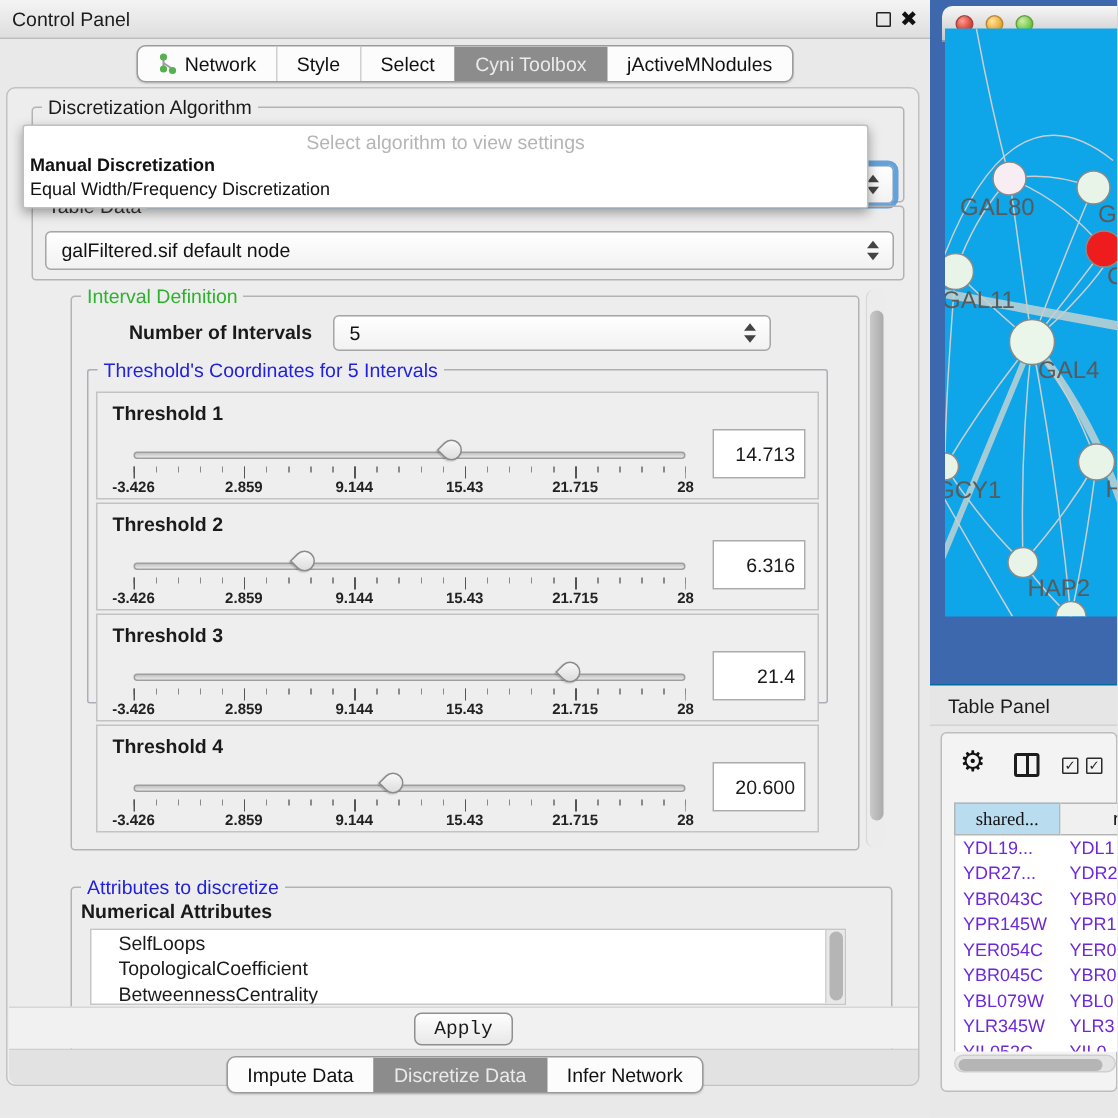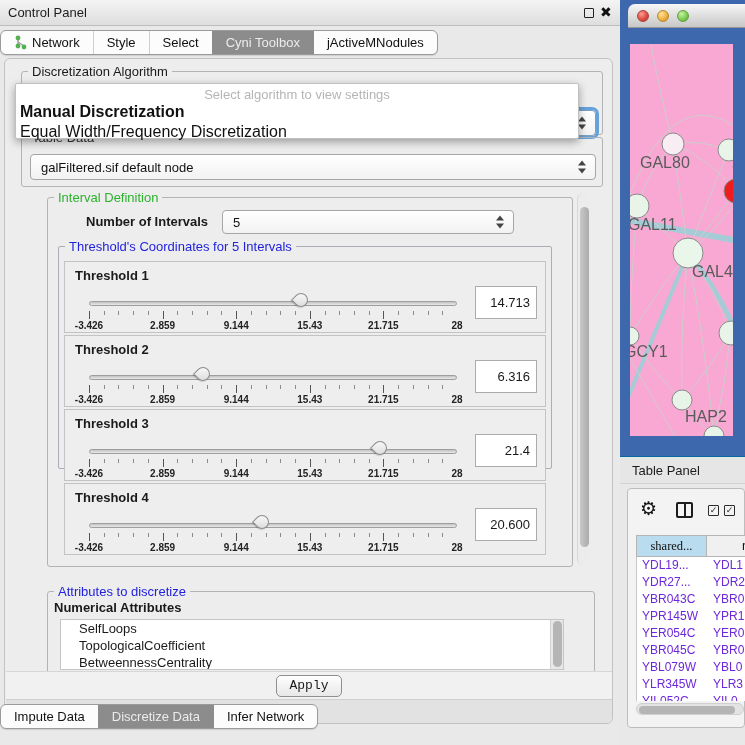--- a/index.html
+++ b/index.html
@@ -8,21 +8,21 @@
 
   
   .left { position:absolute; left:0; top:0; width:620px; height:745px; background:#e9e9e9; }
 
   .titlebar { position:absolute; left:0; top:0; width:620px; height:26px;
     background:linear-gradient(#f4f4f4,#dedede); border-bottom:1px solid #bdbdbd; }
   .titlebar .title { position:absolute; left:8px; top:5px; font-size:13px; color:#1c1c1c; }
   .float-icon { position:absolute; left:584px; top:8px; width:10px; height:10px; border:1.6px solid #222; border-radius:1px; }
   .close-icon { position:absolute; left:600px; top:4px; font-size:14px; font-weight:bold; color:#111; }
 
-  .seg-row { position:absolute; left:0; width:620px; display:flex; justify-content:flex-start; }
+  .seg-row { position:absolute; left:0; width:620px; display:flex; justify-content:center; }
   .seg { display:inline-flex; border:1px solid #9b9b9b; border-radius:6px; overflow:hidden;
     background:#fcfcfc; box-shadow:0 1px 1px rgba(0,0,0,.12); }
   .seg .tab { padding:4px 13px; font-size:13px; color:#111; border-left:1px solid #cfcfcf; display:flex; align-items:center; gap:5px; white-space:nowrap; }
   .seg .tab:first-child { border-left:none; }
   .seg .tab.selected { background:#8c8c8c; color:#ebebeb; border-left-color:#8c8c8c; }
   .seg .tab.selected + .tab { border-left-color:#8c8c8c; }
   .top-tabs { top:30px; }
   .bottom-tabs { top:704px; }
 
   .main-panel { position:absolute; left:4px; top:58px; width:609px; height:666px;
@@ -39,21 +39,21 @@
   .spin::after  { content:""; position:absolute; bottom:0; left:0; border-left:4.5px solid transparent; border-right:4.5px solid transparent; border-top:5px solid #444; }
 
   
   .disc-group { left:16px; top:12px; width:582px; height:64px; }
   .disc-combo { left:8px; top:38px; width:566px; height:26px; border:1px solid #7d9fc4;
     box-shadow:0 0 0 3px rgba(77,148,214,.85); }
 
   .algo-popup { position:absolute; left:10px; top:24px; width:564px; height:56px; background:#fff;
     border:1px solid #c0c0c0; border-radius:2px; box-shadow:0 3px 8px rgba(0,0,0,.35); z-index:6; }
   .popup-hint { text-align:center; color:#b5b5b5; font-size:13px; padding-top:3px; }
-  .popup-opt { font-size:16px; color:#111; padding:1px 4px; }
+  .popup-opt { font-size:12px; color:#111; padding:1px 4px; }
   .popup-opt.bold { font-weight:bold; }
 
   .td-group { left:16px; top:78px; width:582px; height:50px; }
   .td-group > .gtitle { color:#333; }
   .td-combo { left:8px; top:16px; width:566px; height:26px; }
 
   .int-group { left:42px; top:138px; width:526px; height:370px; }
   .int-group > .gtitle { color:#2db22d; }
   .noi-label { position:absolute; left:38px; top:16px; font-weight:bold; font-size:13px; }
   .noi-combo { left:174px; top:12px; width:292px; height:24px; }
@@ -99,21 +99,21 @@
 
   
   .right { position:absolute; left:620px; top:0; width:125px; height:745px; background:#e8e8e8; overflow:hidden; }
   .netwin { position:absolute; left:0; top:0; width:125px; height:456px; background:#3e68ad; }
   .mac-bar { position:absolute; left:8px; top:4px; width:117px; height:24px; border-radius:7px 0 0 0;
     background:linear-gradient(#f7f7f7,#c7c7c7); border-bottom:1px solid #979797; }
   .light { position:absolute; top:6px; width:12px; height:12px; border-radius:50%; }
   .light.red   { left:9px;  background:radial-gradient(circle at 35% 30%, #ff9c94, #dd4f43 55%, #b33229); border:1px solid #a8433b; }
   .light.yellow{ left:29px; background:radial-gradient(circle at 35% 30%, #ffe49a, #efb143 55%, #c98a22); border:1px solid #b8892f; }
   .light.green { left:49px; background:radial-gradient(circle at 35% 30%, #c9f0a8, #7fcd54 55%, #55a330); border:1px solid #65a03f; }
-  .net-canvas { position:absolute; left:10px; top:44px; width:103px; height:392px; background:#f9a8d4; overflow:hidden; }
+  .net-canvas { position:absolute; left:10px; top:19px; width:115px; height:392px; background:#0ea5e9; overflow:hidden; }
 
   .tp-bar { position:absolute; left:0; top:456px; width:125px; height:28px; background:#e6e6e6;
     border-top:1px solid #0369a1; border-bottom:1px solid #d2d2d2; }
   .tp-bar .title { position:absolute; left:12px; top:6px; font-size:13px; color:#1c1c1c; }
 
   .tp-box { position:absolute; left:7px; top:488px; width:118px; height:240px; background:#f3f3f3;
     border:1px solid #bdbdbd; border-radius:4px; }
   .gear-icon { position:absolute; left:12px; top:8px; font-family:"DejaVu Sans",sans-serif; font-size:19px; color:#111; }
   .split-icon { position:absolute; left:48px; top:13px; width:17px; height:16px; border:2px solid #1c1c1c; border-radius:2px; }
   .split-icon::after { content:""; position:absolute; left:5.5px; top:0; width:2px; height:12px; background:#1c1c1c; }

